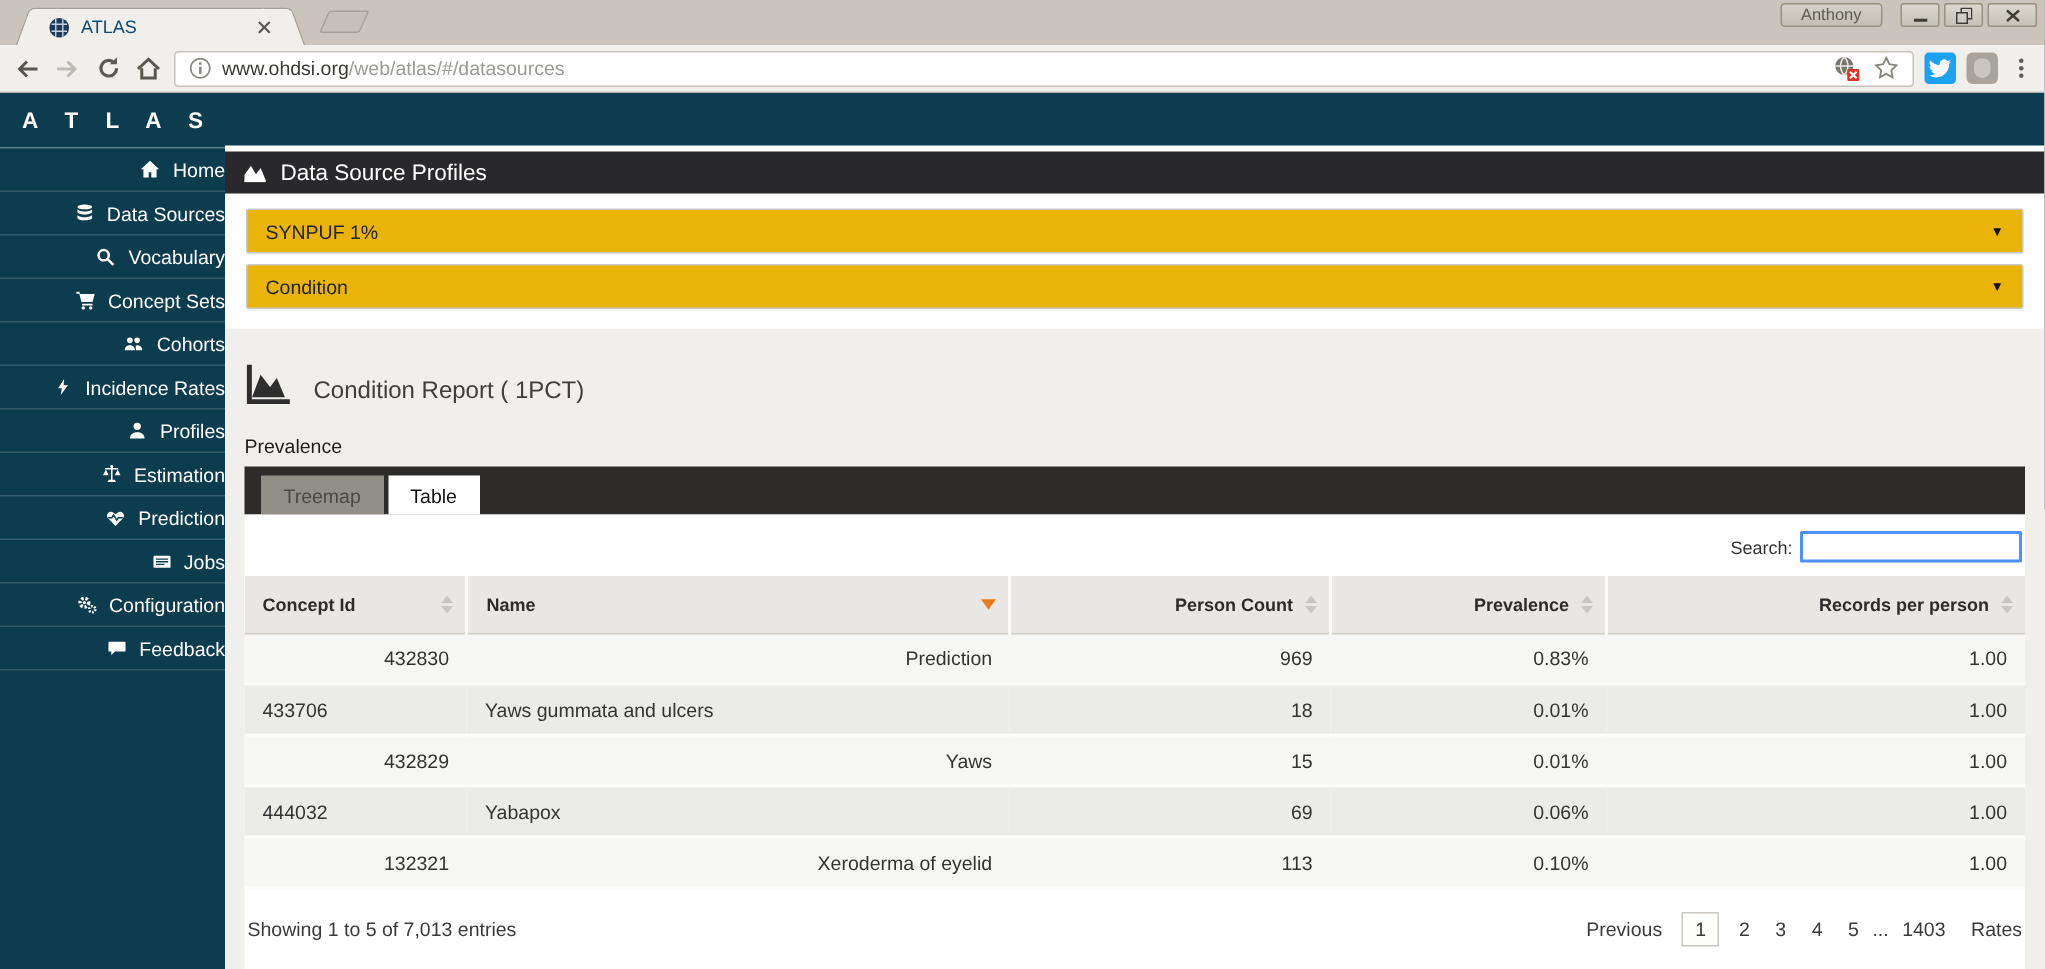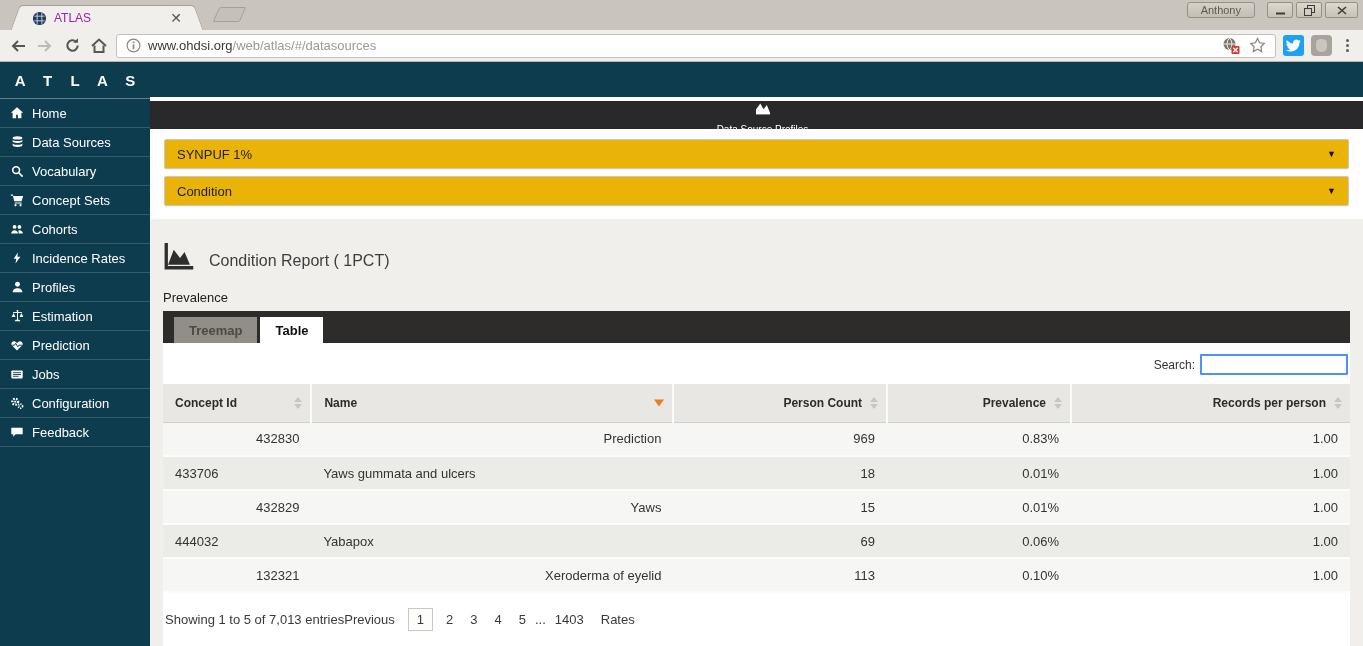--- a/index.html
+++ b/index.html
@@ -11,21 +11,21 @@
   }
   
   .titlebar { height:30px; background:#c9c5bc; position:relative; }
   .tab { position:absolute; left:24px; top:5px; width:166px; height:25px;
     background:#f1efec; display:flex; align-items:center; padding:0 4px 0 8px;
     border-top:1px solid #a5a098; z-index:2; }
   .tab::before, .tab::after { content:""; position:absolute; top:-1px; bottom:0; width:18px;
     background:#f1efec; border-top:1px solid #a5a098; }
   .tab::before { left:-9px; transform:skewX(-20deg); border-left:1px solid #a5a098; border-top-left-radius:4px; }
   .tab::after  { right:-9px; transform:skewX(20deg); border-right:1px solid #a5a098; border-top-right-radius:4px; }
-  .tab-title { flex:1; font-size:12px; color:#a21caf; margin-left:7px; position:relative; z-index:3; }
+  .tab-title { flex:1; font-size:12px; color:#0c4a6e; margin-left:7px; position:relative; z-index:3; }
   .tab-close { font-size:14px; color:#56534c; line-height:1; padding:0 4px; position:relative; z-index:3; cursor:pointer; }
   .favicon { position:relative; z-index:3; display:flex; }
   .newtab { position:absolute; left:216px; top:7px; width:27px; height:15px;
     background:#c5c1b8; border:1px solid #a5a098; transform:skewX(-24deg); border-radius:2px; }
   .title-right { position:absolute; right:5px; top:2px; display:flex; align-items:center; gap:4px; }
   .profile-btn { height:16px; padding:0 13px; border:1px solid #97927f; border-radius:3px;
     background:linear-gradient(#d5d1c8,#c2beb4); font-size:11px; color:#5d5a51;
     display:flex; align-items:center; cursor:pointer; }
   .winbtns { display:flex; gap:3px; margin-left:8px; }
   .winbtn { width:26px; height:16px; border:1px solid #97927f; border-radius:2px;
@@ -47,39 +47,39 @@
   .menu-dots { width:16px; height:22px; display:flex; flex-direction:column; align-items:center;
     justify-content:center; gap:2px; cursor:pointer; }
   .menu-dots i { width:3px; height:3px; border-radius:50%; background:#5f5c55; }
   
   .viewport { display:flex; height:584px; }
   .sidebar { width:150px; flex-shrink:0; background:var(--teal,#0d3c4e); color:#fff;
     display:flex; flex-direction:column; }
   .logo { height:37px; display:flex; align-items:center; justify-content:center;
     font-size:15px; font-weight:bold; letter-spacing:7px; text-indent:7px;
     border-bottom:1px solid rgba(255,255,255,.35); }
-  .side-item { height:29px; display:flex; align-items:center; gap:7px; padding-left:9px;
-    font-size:13px; border-bottom:1px solid rgba(255,255,255,.16); cursor:pointer; white-space:nowrap; }
+  .side-item { height:29px; display:flex; align-items:center; gap:7px; padding-left:22px;
+    font-size:13px; border-bottom:1px solid rgba(255,255,255,.16); cursor:pointer; white-space:nowrap;justify-content:flex-end; }
   .side-icon { width:16px; display:flex; justify-content:center; flex-shrink:0; }
   .main { flex:1; min-width:0; display:flex; flex-direction:column; background:#fff; }
   .topband { height:35px; background:var(--teal,#0d3c4e); margin-bottom:4px; }
   .pageheader { height:28px; background:#29292b; color:#fff; display:flex; align-items:center;
-    gap:9px; padding-left:12px; font-size:10px;flex-direction:column; }
+    gap:9px; padding-left:12px; font-size:15px; }
   .selects { padding:10px 14px 0; display:flex; flex-direction:column; gap:7px; }
   .select { height:30px; background:#eab308; border:1px solid #c9c8c6; border-radius:2px;
     display:flex; align-items:center; padding:0 12px; font-size:13px; color:#222; cursor:pointer;
     box-shadow:0 1px 1px rgba(0,0,0,.05); }
   .caret { margin-left:auto; font-size:9px; color:#111; }
   .panel { margin-top:13px; flex:1; min-height:0; background:#f0efec; padding:24px 13px 0;
     display:flex; flex-direction:column; }
   .report-title { display:flex; align-items:flex-end; gap:14px; font-size:16px; color:#3e3e3e; }
   .section-label { margin-top:20px; margin-bottom:6px; font-size:13px; color:#1c1c1c; }
   .tabbar { height:32px; background:#2d2c2a; display:flex; align-items:flex-end; padding-left:11px; gap:3px; }
   .tab-btn { height:26px; padding:0 15px; display:flex; align-items:center; font-size:13px;
-    background:#908e87; color:#4b4942; cursor:pointer;font-weight:bold; }
+    background:#908e87; color:#4b4942; cursor:pointer; }
   .tab-btn.active { background:#fff; color:#101010; }
   .content { flex:1; background:#fff; padding:11px 0 6px; }
   .search-row { display:flex; justify-content:flex-end; align-items:center; gap:5px;
     font-size:12px; color:#333; padding-right:2px; }
   .search-input { width:148px; height:21px; border:2px solid var(--focus_blue,#4d90fe);
     border-radius:1px; outline:none; font-size:12px; padding:0 4px; }
   table { width:100%; border-collapse:collapse; table-layout:fixed; margin-top:9px; }
   th { height:38px; background:#e9e7e3; font-size:12px; font-weight:bold; color:#2c2c2c;
     text-align:left; padding:0 24px 0 12px; position:relative; cursor:pointer;
     border-left:2px solid #fbfbfa; border-bottom:1px solid #d2cfc9;margin-top:36px; }
@@ -89,21 +89,21 @@
   tr.odd td  { background:#f6f6f4;text-align:right; }
   tr.even td { background:#ebebe8; }
   .sort-both { position:absolute; right:8px; top:50%; transform:translateY(-50%);
     display:flex; flex-direction:column; gap:2px; }
   .arr { width:0; height:0; border-left:4px solid transparent; border-right:4px solid transparent; }
   .arr.up { border-bottom:5px solid #c9c6c0; }
   .arr.down { border-top:5px solid #c9c6c0; }
   .sort-desc { position:absolute; right:8px; top:50%; transform:translateY(-50%); width:0; height:0;
     border-left:5px solid transparent; border-right:5px solid transparent;
     border-top:7px solid var(--accent_orange,#e87e1e); }
-  .table-footer { display:flex; align-items:center;
+  .table-footer { display:flex; justify-content:space-between; align-items:center;
     margin-top:15px; font-size:13px; color:#3a3a3a; padding:0 2px; }
   .pager { display:flex; align-items:center; gap:17px; }
   .page { cursor:pointer; color:#3a3a3a; }
   .page.current { border:1px solid #ccc8c1; background:#fdfdfc; padding:3px 8px; margin:0 -4px; }
   .page.ellipsis { margin:0 -8px; cursor:default; }
 </style>
 </head>
 <body>
 
 <div class="screen">

